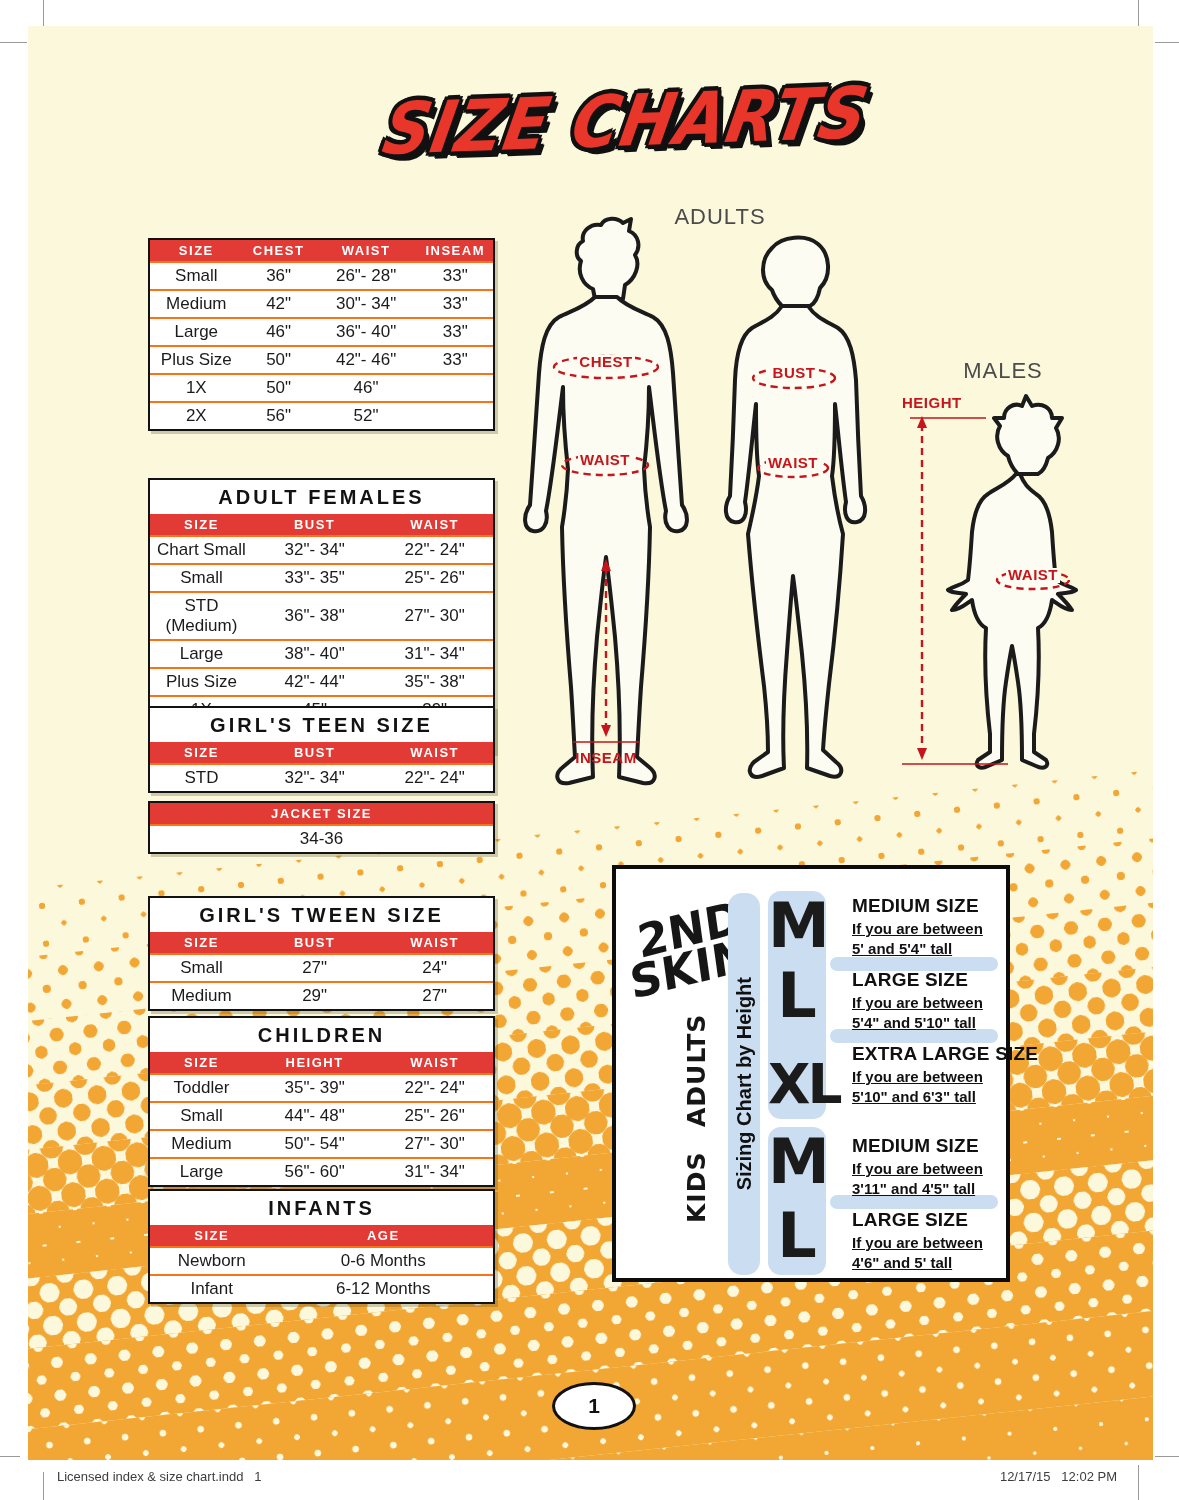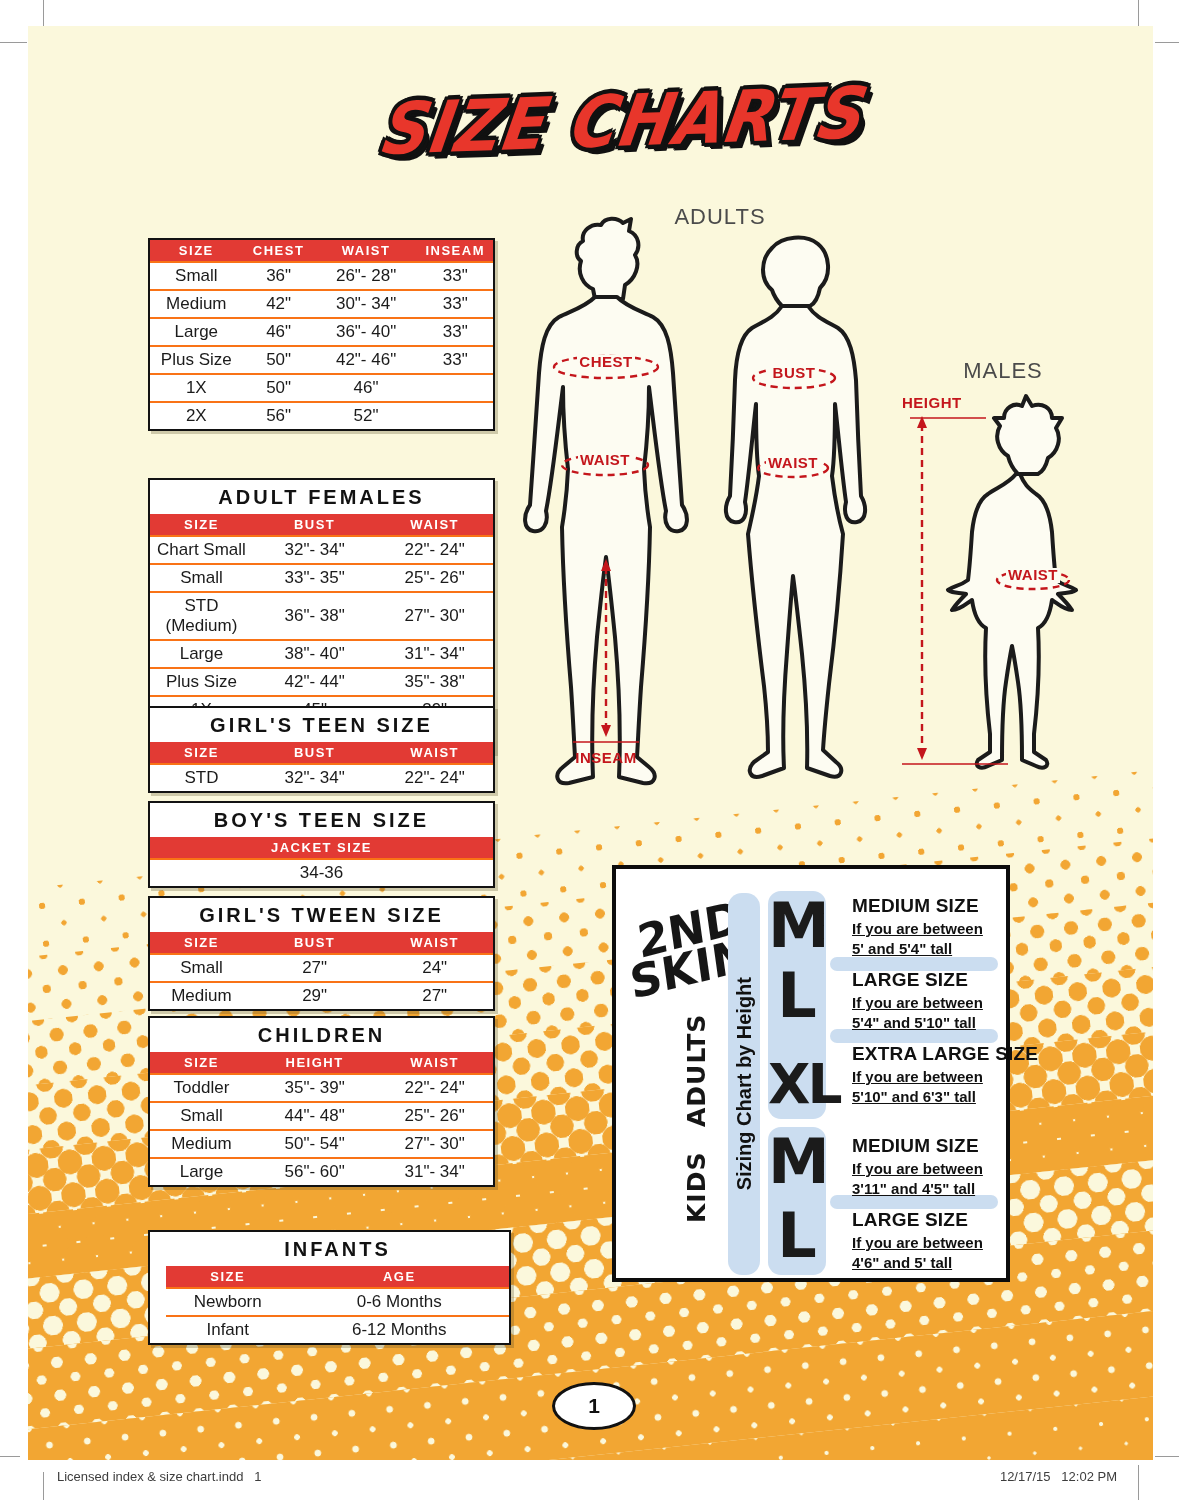--- a/index.html
+++ b/index.html
@@ -297,21 +297,20 @@
         <span>BUST</span>
         <span>WAIST</span>
       </div>
       <div class="trow tdata g3">
         <span>STD</span>
         <span>32"- 34"</span>
         <span>22"- 24"</span>
       </div>
     </div>
   <div class="size-table" style="top:775px;">
-      <div class="tbl-title">BOY'S TEEN SIZE</div>
       <div class="trow thead g1">
         <span>JACKET SIZE</span>
       </div>
       <div class="trow tdata g1">
         <span>34-36</span>
       </div>
     </div>
   <div class="size-table" style="top:870px;">
       <div class="tbl-title">GIRL'S TWEEN SIZE</div>
       <div class="trow thead g3">
@@ -351,21 +350,21 @@
         <span>Medium</span>
         <span>50"- 54"</span>
         <span>27"- 30"</span>
       </div>
       <div class="trow tdata g3">
         <span>Large</span>
         <span>56"- 60"</span>
         <span>31"- 34"</span>
       </div>
     </div>
-  <div class="size-table" style="top:1204px;padding-left:16px;">
+  <div class="size-table" style="top:1163px;">
       <div class="tbl-title">INFANTS</div>
       <div class="trow thead g2">
         <span>SIZE</span>
         <span>AGE</span>
       </div>
       <div class="trow tdata g2">
         <span>Newborn</span>
         <span>0-6 Months</span>
       </div>
       <div class="trow tdata g2">

